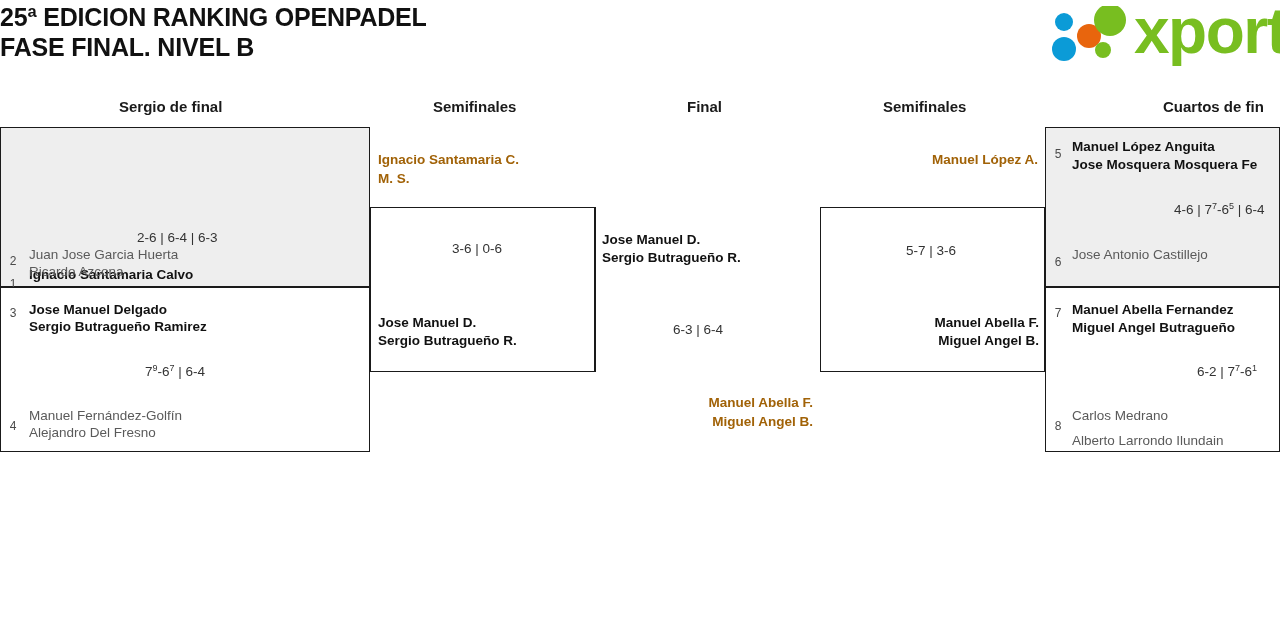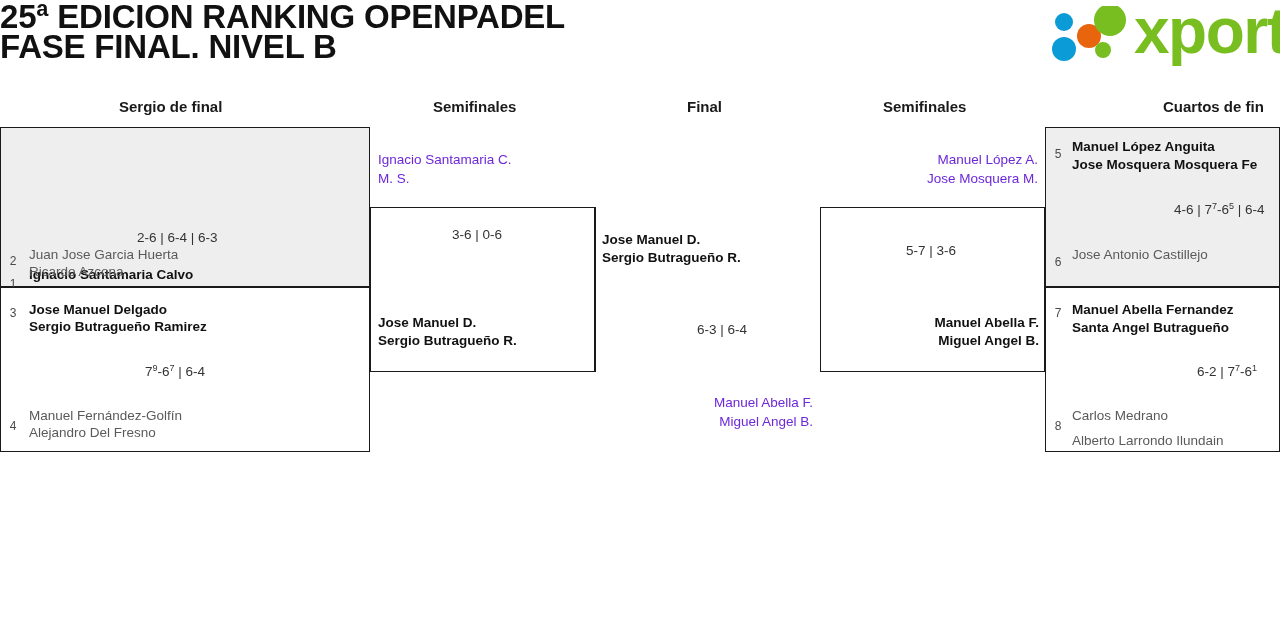--- a/index.html
+++ b/index.html
@@ -9,21 +9,21 @@
     font-family:"Liberation Sans","DejaVu Sans",sans-serif;
     color:#1a1a1a;
     overflow:hidden;
     position:relative;
   }
   .stage{position:absolute;left:0;top:0;width:1280px;height:631px;overflow:hidden;}
 
   
   .title{
     position:absolute;left:0;top:2px;
-    font-size:33px;font-weight:700;line-height:30px;
+    font-size:25px;font-weight:700;line-height:30px;
     letter-spacing:-0.2px;
     color:#111111;
     white-space:pre;
   }
   .logo{position:absolute;left:1048px;top:6px;width:228px;height:56px;}
   .logo-word{
     position:absolute;left:86px;top:-3px;
     font-size:64px;font-weight:700;letter-spacing:-1.5px;
     line-height:56px;
   }
@@ -53,21 +53,21 @@
   .score{
     position:absolute;font-size:13.5px;color:#333333;white-space:nowrap;
   }
   .score sup{font-size:9px;vertical-align:super;line-height:0;}
 
   
   .vline{position:absolute;width:1px;background:#1a1a1a;}
 
   
   .float{position:absolute;font-size:13.5px;line-height:19px;white-space:nowrap;}
-  .float.lose{color:#6d28d9;font-weight:400;}
+  .float.lose{color:#a16207;font-weight:700;}
   .float.r{text-align:right;}
 </style>
 </head>
 <body>
 
 <div class="stage">
 
   <div class="title"><span>25ª EDICION RANKING OPENPADEL</span>
 <span>FASE FINAL. NIVEL B</span></div>
 
@@ -107,37 +107,36 @@
     </div>
     <div class="seed" style="left:4px;top:131px;">4</div>
     <div class="team lose" style="left:28px;top:119px;text-align:center;">Manuel Fernández-Golfín</div>
     <div class="team lose" style="left:28px;top:136px;">Alejandro Del Fresno</div>
   </div>
 
   <div class="float lose" style="left:378px;top:150px;">Ignacio Santamaria C.</div>
   <div class="float lose" style="left:378px;top:169px;">M. S.</div>
 
   <div class="mbox plain" style="left:370px;top:207px;width:225px;height:165px;">
-    <div class="score" style="left:81px;top:19px;">3-6 | 0-6</div>
+    <div class="score" style="left:81px;top:33px;">3-6 | 0-6</div>
     <div class="team win" style="left:7px;top:106px;">Jose Manuel D.</div>
     <div class="team win" style="left:7px;top:124px;">Sergio Butragueño R.</div>
   </div>
 
   <div class="vline" style="left:595px;top:207px;height:165px;"></div>
 
   <div class="team win" style="left:602px;top:231px;">Jose Manuel D.</div>
   <div class="team win" style="left:602px;top:249px;">Sergio Butragueño R.</div>
-  <div class="score" style="left:673px;top:322px;margin-left:24px;">6-3 | 6-4</div>
+  <div class="score" style="left:673px;top:322px;">6-3 | 6-4</div>
   <div class="float lose r" style="left:613px;top:393px;width:200px;">Manuel Abella F.</div>
   <div class="float lose r" style="left:613px;top:412px;width:200px;">Miguel Angel B.</div>
 
   <div class="vline" style="left:820px;top:207px;height:165px;"></div>
 
   <div class="float lose r" style="left:830px;top:150px;width:208px;">Manuel López A.</div>
-  <div class="float lose r" style="left:830px;top:169px;width:208px;">Jose Mosquera M.</div>
 
   <div class="mbox plain" style="left:820px;top:207px;width:225px;height:165px;">
     <div class="score" style="left:85px;top:35px;">5-7 | 3-6</div>
     <div class="team win r" style="left:10px;top:106px;width:208px;">Manuel Abella F.</div>
     <div class="team win r" style="left:10px;top:124px;width:208px;">Miguel Angel B.</div>
   </div>
 
   <div class="mbox shaded" style="left:1045px;top:127px;width:235px;height:160px;">
     <div class="seed" style="left:4px;top:19px;">5</div>
     <div class="team win" style="left:26px;top:10px;">Manuel López Anguita</div>
@@ -146,21 +145,21 @@
       <span>4-6 | 7</span><sup>7</sup><span>-6</span><sup>5</sup><span> | 6-4</span>
     </div>
     <div class="seed" style="left:4px;top:127px;">6</div>
     <div class="team lose" style="left:26px;top:118px;">Jose Antonio Castillejo</div>
     <div class="team lose" style="left:40px;top:136px;margin-top:36px;">Julio Burgos Mateos</div>
   </div>
 
   <div class="mbox plain" style="left:1045px;top:287px;width:235px;height:165px;">
     <div class="seed" style="left:4px;top:18px;">7</div>
     <div class="team win" style="left:26px;top:13px;">Manuel Abella Fernandez</div>
-    <div class="team win" style="left:26px;top:31px;">Santa Angel Butragueño</div>
+    <div class="team win" style="left:26px;top:31px;">Miguel Angel Butragueño</div>
     <div class="score" style="left:151px;top:76px;">
       <span>6-2 | 7</span><sup>7</sup><span>-6</span><sup>1</sup><span></span>
     </div>
     <div class="seed" style="left:4px;top:131px;">8</div>
     <div class="team lose" style="left:26px;top:119px;">Carlos Medrano</div>
     <div class="team lose" style="left:26px;top:144px;">Alberto Larrondo Ilundain</div>
   </div>
 
 </div>
 

